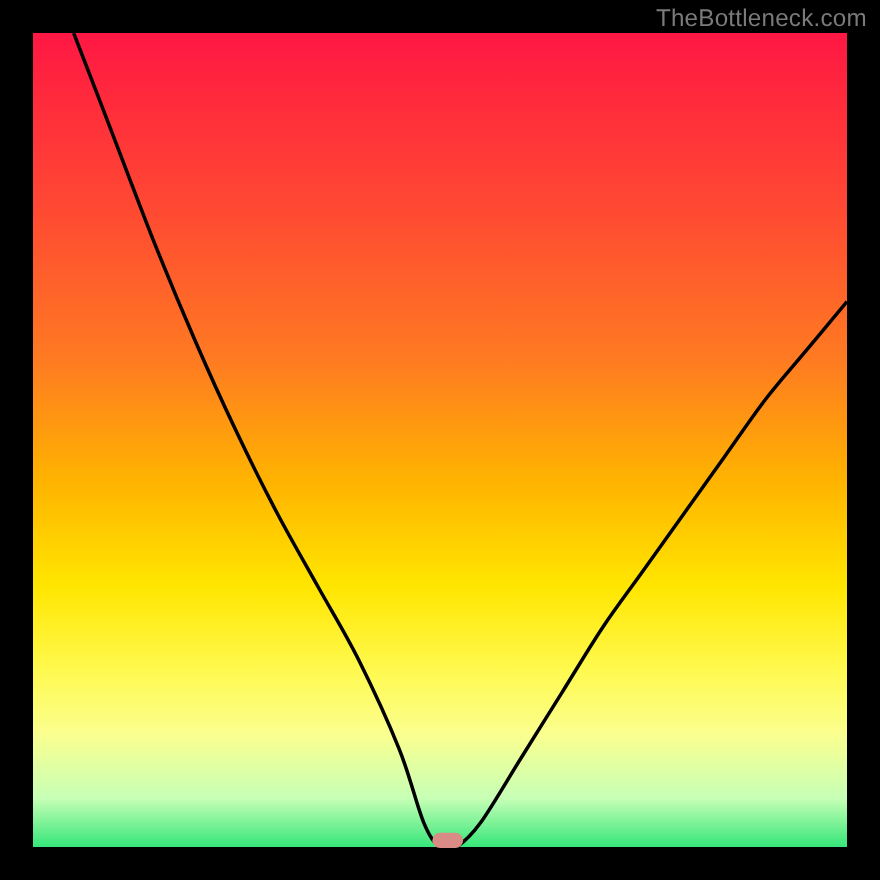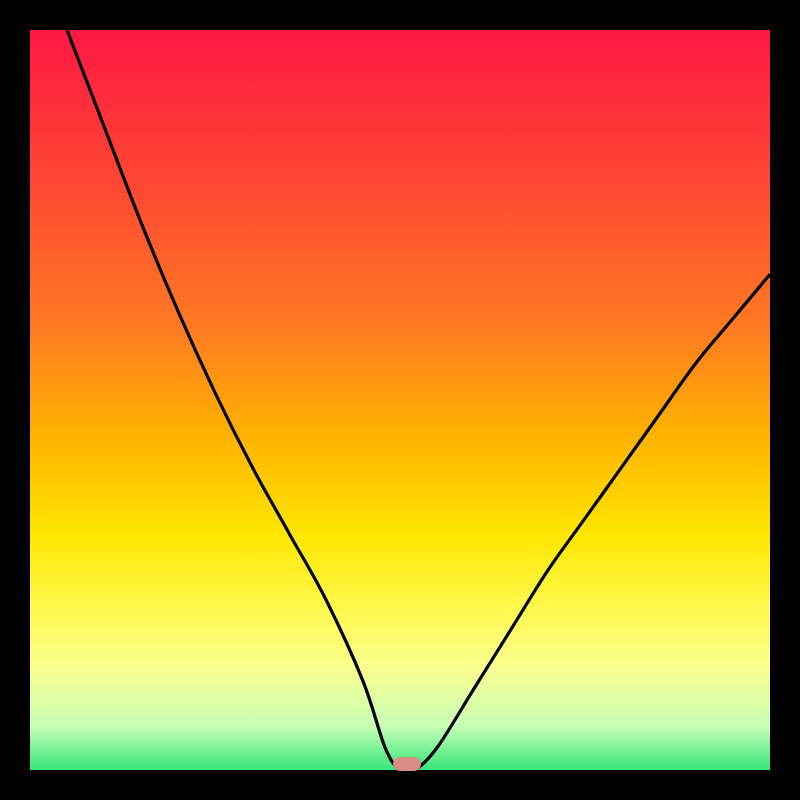--- a/index.html
+++ b/index.html
@@ -59,20 +59,21 @@
     height: 14px;
     background: #d98b86;
     border-radius: 7px;
     transform: translate(-50%, -50%);
   }
 </style>
 </head>
 <body>
 
 <div class="frame">
+  <div class="watermark">TheBottleneck.com</div>
 
   <div class="plot-area">
     <svg class="curve" viewBox="0 0 740 740" preserveAspectRatio="none">
       <path id="curve-path" d="M 37.0 0.0 C 43.2 16.0, 61.7 64.1, 74.0 96.2 C 86.3 128.3, 98.7 161.6, 111.0 192.4 C 123.3 223.2, 135.7 252.8, 148.0 281.2 C 160.3 309.6, 172.7 336.7, 185.0 362.6 C 197.3 388.5, 209.7 413.2, 222.0 436.6 C 234.3 460.0, 246.7 481.0, 259.0 503.2 C 271.3 525.4, 283.7 545.1, 296.0 569.8 C 308.3 594.5, 323.1 626.5, 333.0 651.2 C 342.9 675.9, 349.0 703.0, 355.2 717.8 C 361.4 732.6, 365.1 736.3, 370.0 740.0 C 374.9 743.7, 378.6 743.7, 384.8 740.0 C 391.0 736.3, 397.1 731.4, 407.0 717.8 C 416.9 704.2, 431.7 678.3, 444.0 658.6 C 456.3 638.9, 468.7 619.1, 481.0 599.4 C 493.3 579.7, 505.7 558.7, 518.0 540.2 C 530.3 521.7, 542.7 505.7, 555.0 488.4 C 567.3 471.1, 579.7 453.9, 592.0 436.6 C 604.3 419.3, 616.7 402.1, 629.0 384.8 C 641.3 367.5, 653.7 349.0, 666.0 333.0 C 678.3 317.0, 690.7 303.4, 703.0 288.6 C 715.3 273.8, 733.8 251.6, 740.0 244.2" fill="none" stroke="#000" stroke-width="3.2"></path>
     </svg>
     <div id="marker" class="marker" style="left: 377.4px; top: 734px;"></div>
   </div>
 </div>
 
 </body></html>

